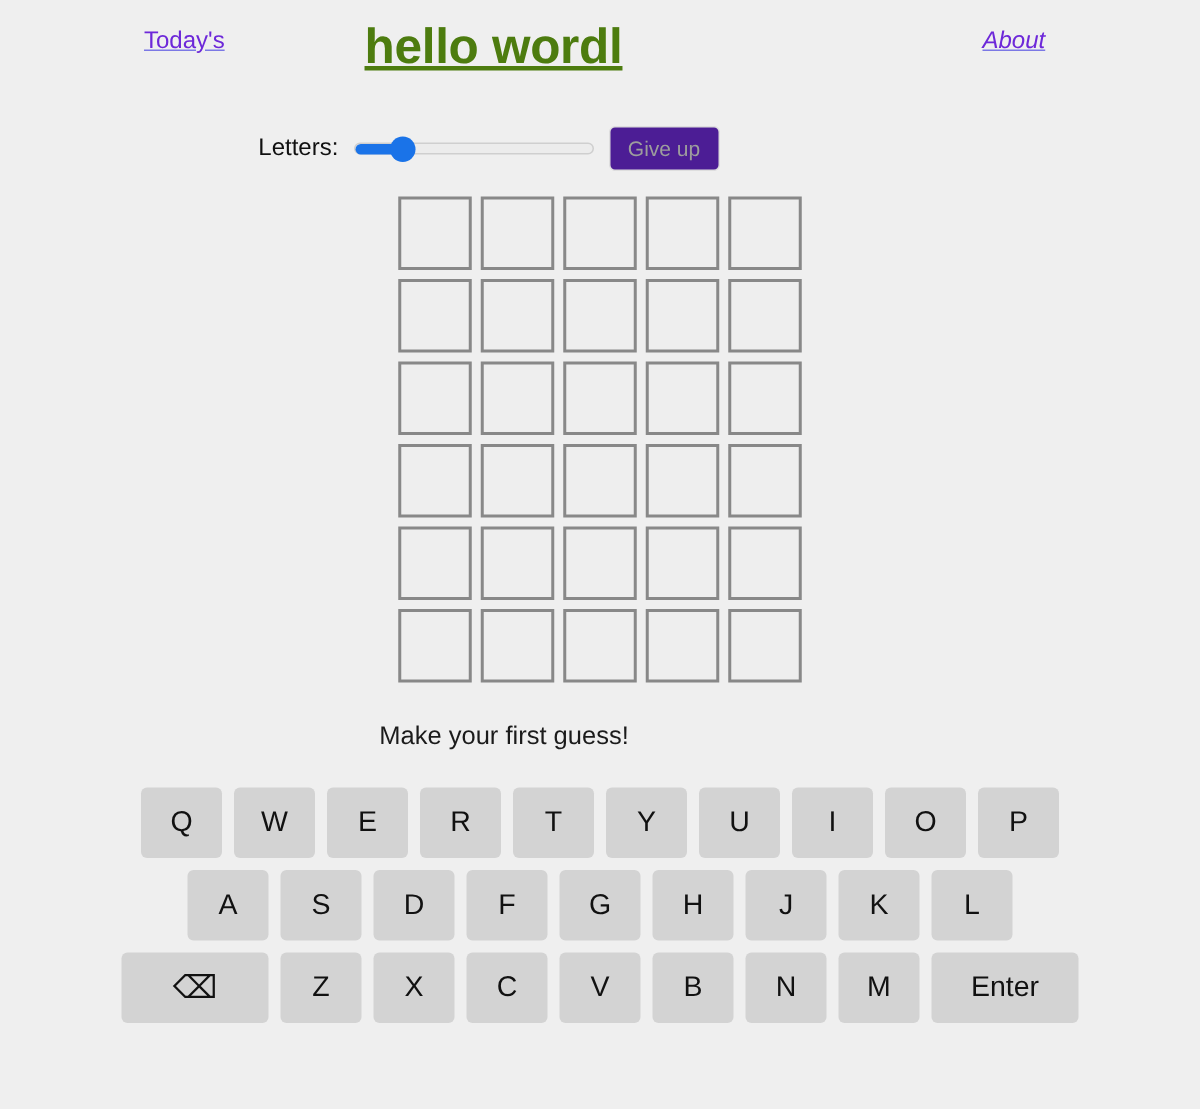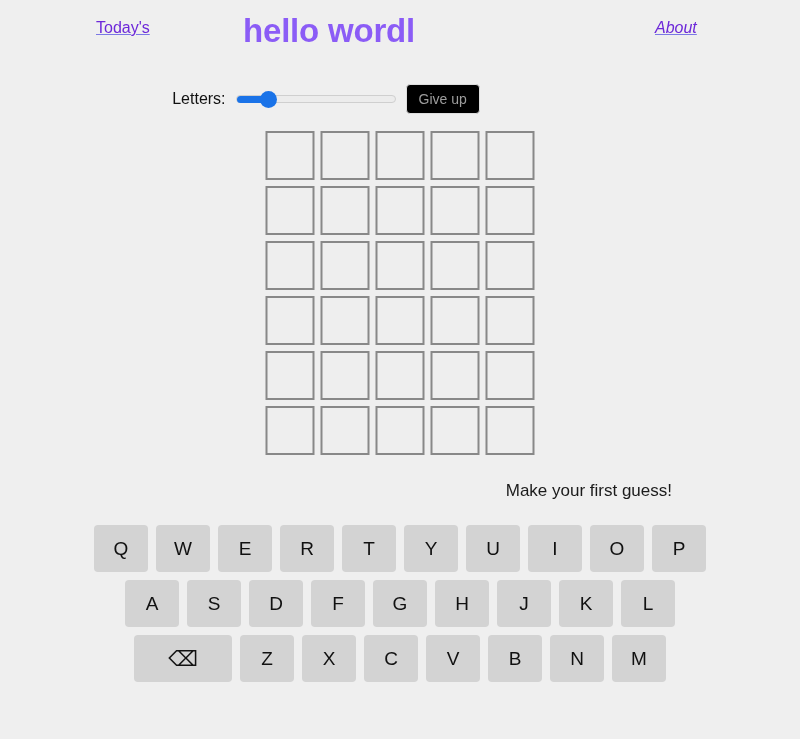--- a/index.html
+++ b/index.html
@@ -41,22 +41,23 @@
   .app-title {
     position: absolute;
     top: 12px;
     left: 0;
     width: 658px;
     text-align: center;
     font-size: 33px;
     line-height: 38px;
     font-weight: bold;
     letter-spacing: -0.2px;
-    color: #8b5cf6;
+    color: #4d7c0f;
     margin: 0;
+    text-decoration: underline;
   }
 
   
   .controls {
     position: absolute;
     top: 84px;
     left: 0;
     width: 652px;
     display: flex;
     align-items: center;
@@ -103,21 +104,21 @@
     height: 17px;
     border-radius: 50%;
     background: #1a73e8;
     cursor: pointer;
   }
   .giveup-btn {
     font-family: "Liberation Sans", sans-serif;
     font-size: 14px;
     line-height: 16px;
     color: #9d9d9d;
-    background: #000000;
+    background: #4c1d95;
     border: 1px solid #dedede;
     border-radius: 4px;
     padding: 6px 12px;
     cursor: default;
   }
 
   
   .board {
     position: absolute;
     top: 131px;
@@ -144,21 +145,21 @@
     text-transform: uppercase;
     color: #111111;
   }
 
   
   .message {
     position: absolute;
     top: 480px;
     left: 0;
     width: 672px;
-    text-align: right;
+    text-align: center;
     font-size: 17px;
     line-height: 22px;
     color: #1b1b1b;
   }
 
   
   .keyboard {
     position: absolute;
     top: 525px;
     left: 0;
@@ -285,14 +286,15 @@
     </div>
     <div class="kb-row">
       <button class="key wide backspace-icon-key">⌫</button>
       <button class="key">Z</button>
       <button class="key">X</button>
       <button class="key">C</button>
       <button class="key">V</button>
       <button class="key">B</button>
       <button class="key">N</button>
       <button class="key">M</button>
+      <button class="key wide">Enter</button>
     </div>
   </div>
 
 </body></html>

